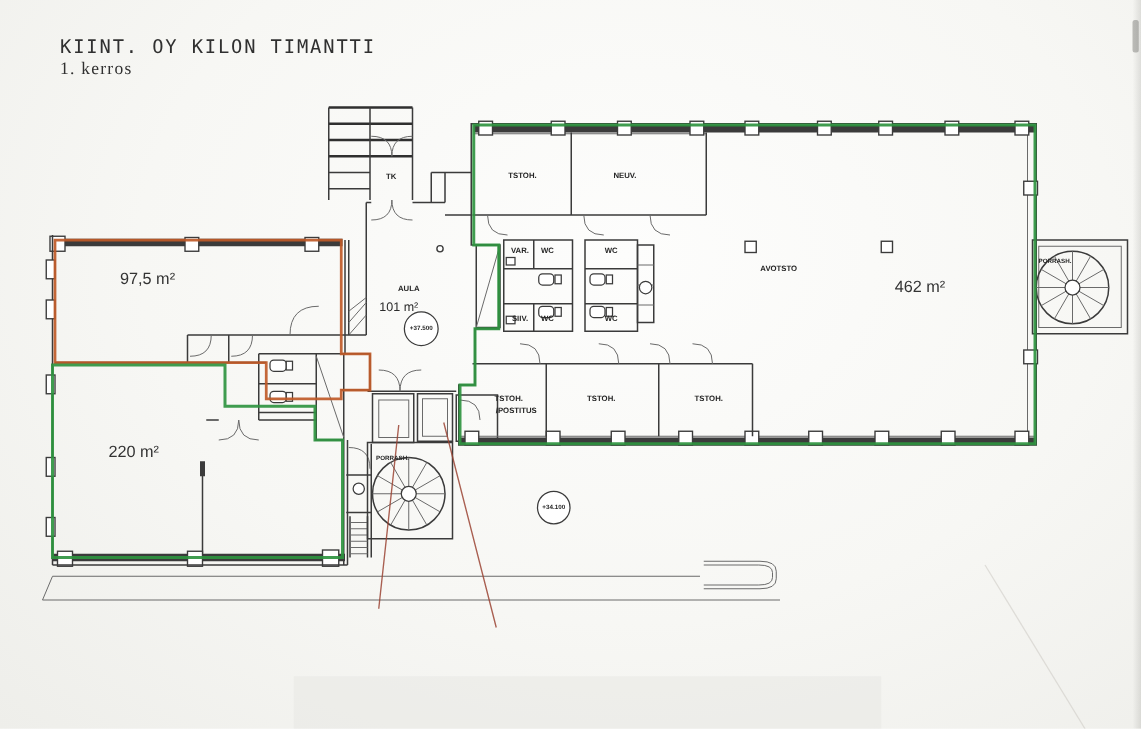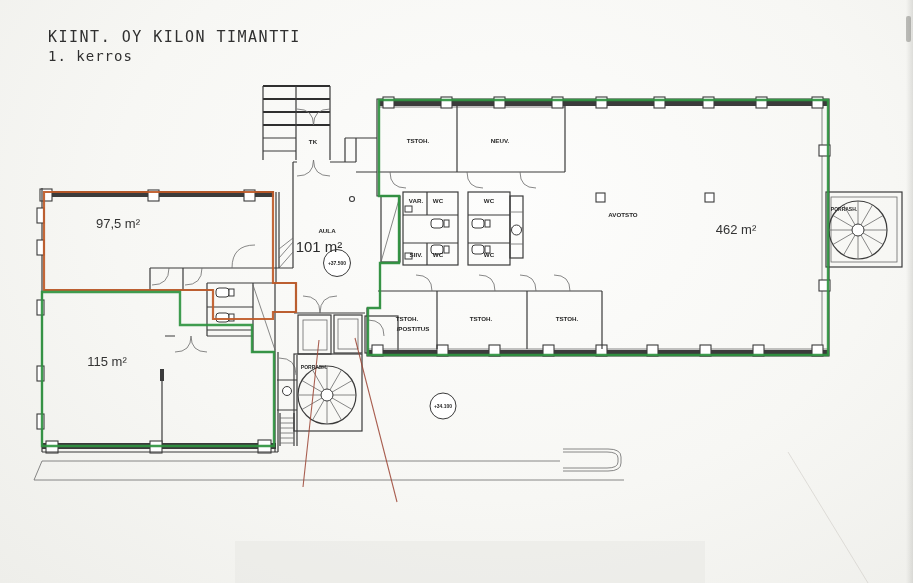--- a/index.html
+++ b/index.html
@@ -15,27 +15,27 @@
   .thin{stroke:#6a6a6a;fill:none;stroke-width:.8px;}
   .band{fill:#3b3b3b;stroke:none;}
   .sq{fill:#ffffff;stroke:#3b3b3b;stroke-width:1.1px;}
   .fix{fill:#ffffff;stroke:#3b3b3b;stroke-width:1px;}
   .green{stroke:#2f9440;fill:none;stroke-width:2.4px;opacity:.92;}
   .orange{stroke:#bf5a28;fill:none;stroke-width:2.2px;opacity:.92;}
   .red{stroke:#9b4434;fill:none;stroke-width:1.1px;opacity:.85;}
   
   .lbl{position:absolute;white-space:nowrap;color:#262626;transform:translate(-50%,-50%);}
   .sz-area{font-size:13px;color:#333;}
-  .sz-mid{font-size:15px;color:#2b2b2b;text-align:center;}
+  .sz-mid{font-size:10px;color:#2b2b2b;text-align:center;}
   .sz-room{font-size:10px;font-weight:700;transform:translate(-50%,-50%) scale(.62);}
   .sz-tiny{font-size:10px;font-weight:700;transform:translate(-50%,-50%) scale(.5);}
   .title-block{position:absolute;left:48px;top:28px;color:#303030;
     font-family:"DejaVu Sans Mono", monospace;}
   .title-line1{font-size:15px;letter-spacing:1.5px;}
-  .title-line2{font-size:14px;letter-spacing:1px;margin-top:2px;}
+  .title-line2{font-size:14px;letter-spacing:1px;margin-top:2px;font-family:Liberation Serif, serif;}
   .edge-shade{position:absolute;right:0;top:0;width:7px;height:100%;
     background:linear-gradient(to right, rgba(0,0,0,0), rgba(110,110,105,.18));}
   .bottom-band{position:absolute;left:235px;top:541px;width:470px;height:42px;
     background:#e7e7e3;opacity:.55;}
 </style>
 </head>
 <body>
 
 <div id="canvas">
 
@@ -194,21 +194,21 @@
     <rect x="906" y="16" width="5" height="26" rx="2" fill="#8a8a86" opacity=".55"></rect>
     <path d="M788,452 L868,583" stroke="#cfccc6" stroke-width="1" opacity=".6" fill="none"></path>
   </svg>
 
   <div class="title-block">
     <div class="title-line1">KIINT. OY KILON TIMANTTI</div>
     <div class="title-line2">1. kerros</div>
   </div>
 
   <span class="lbl sz-area" style="left:118px;top:223px">97,5 m²</span>
-  <span class="lbl sz-area" style="left:107px;top:361px">115 m²</span>
+  <span class="lbl sz-area" style="left:107px;top:361px">220 m²</span>
   <span class="lbl sz-area" style="left:736px;top:229px">462 m²</span>
 
   <span class="lbl sz-room" style="left:327px;top:231px">AULA</span>
   <span class="lbl sz-mid" style="left:319px;top:246px">101 m²</span>
   <span class="lbl sz-tiny" style="left:337px;top:263px">+37.500</span>
   <span class="lbl sz-tiny" style="left:443px;top:406px">+34.100</span>
 
   <span class="lbl sz-room" style="left:313px;top:142px">TK</span>
   <span class="lbl sz-room" style="left:418px;top:141px">TSTOH.</span>
   <span class="lbl sz-room" style="left:500px;top:141px">NEUV.</span>

